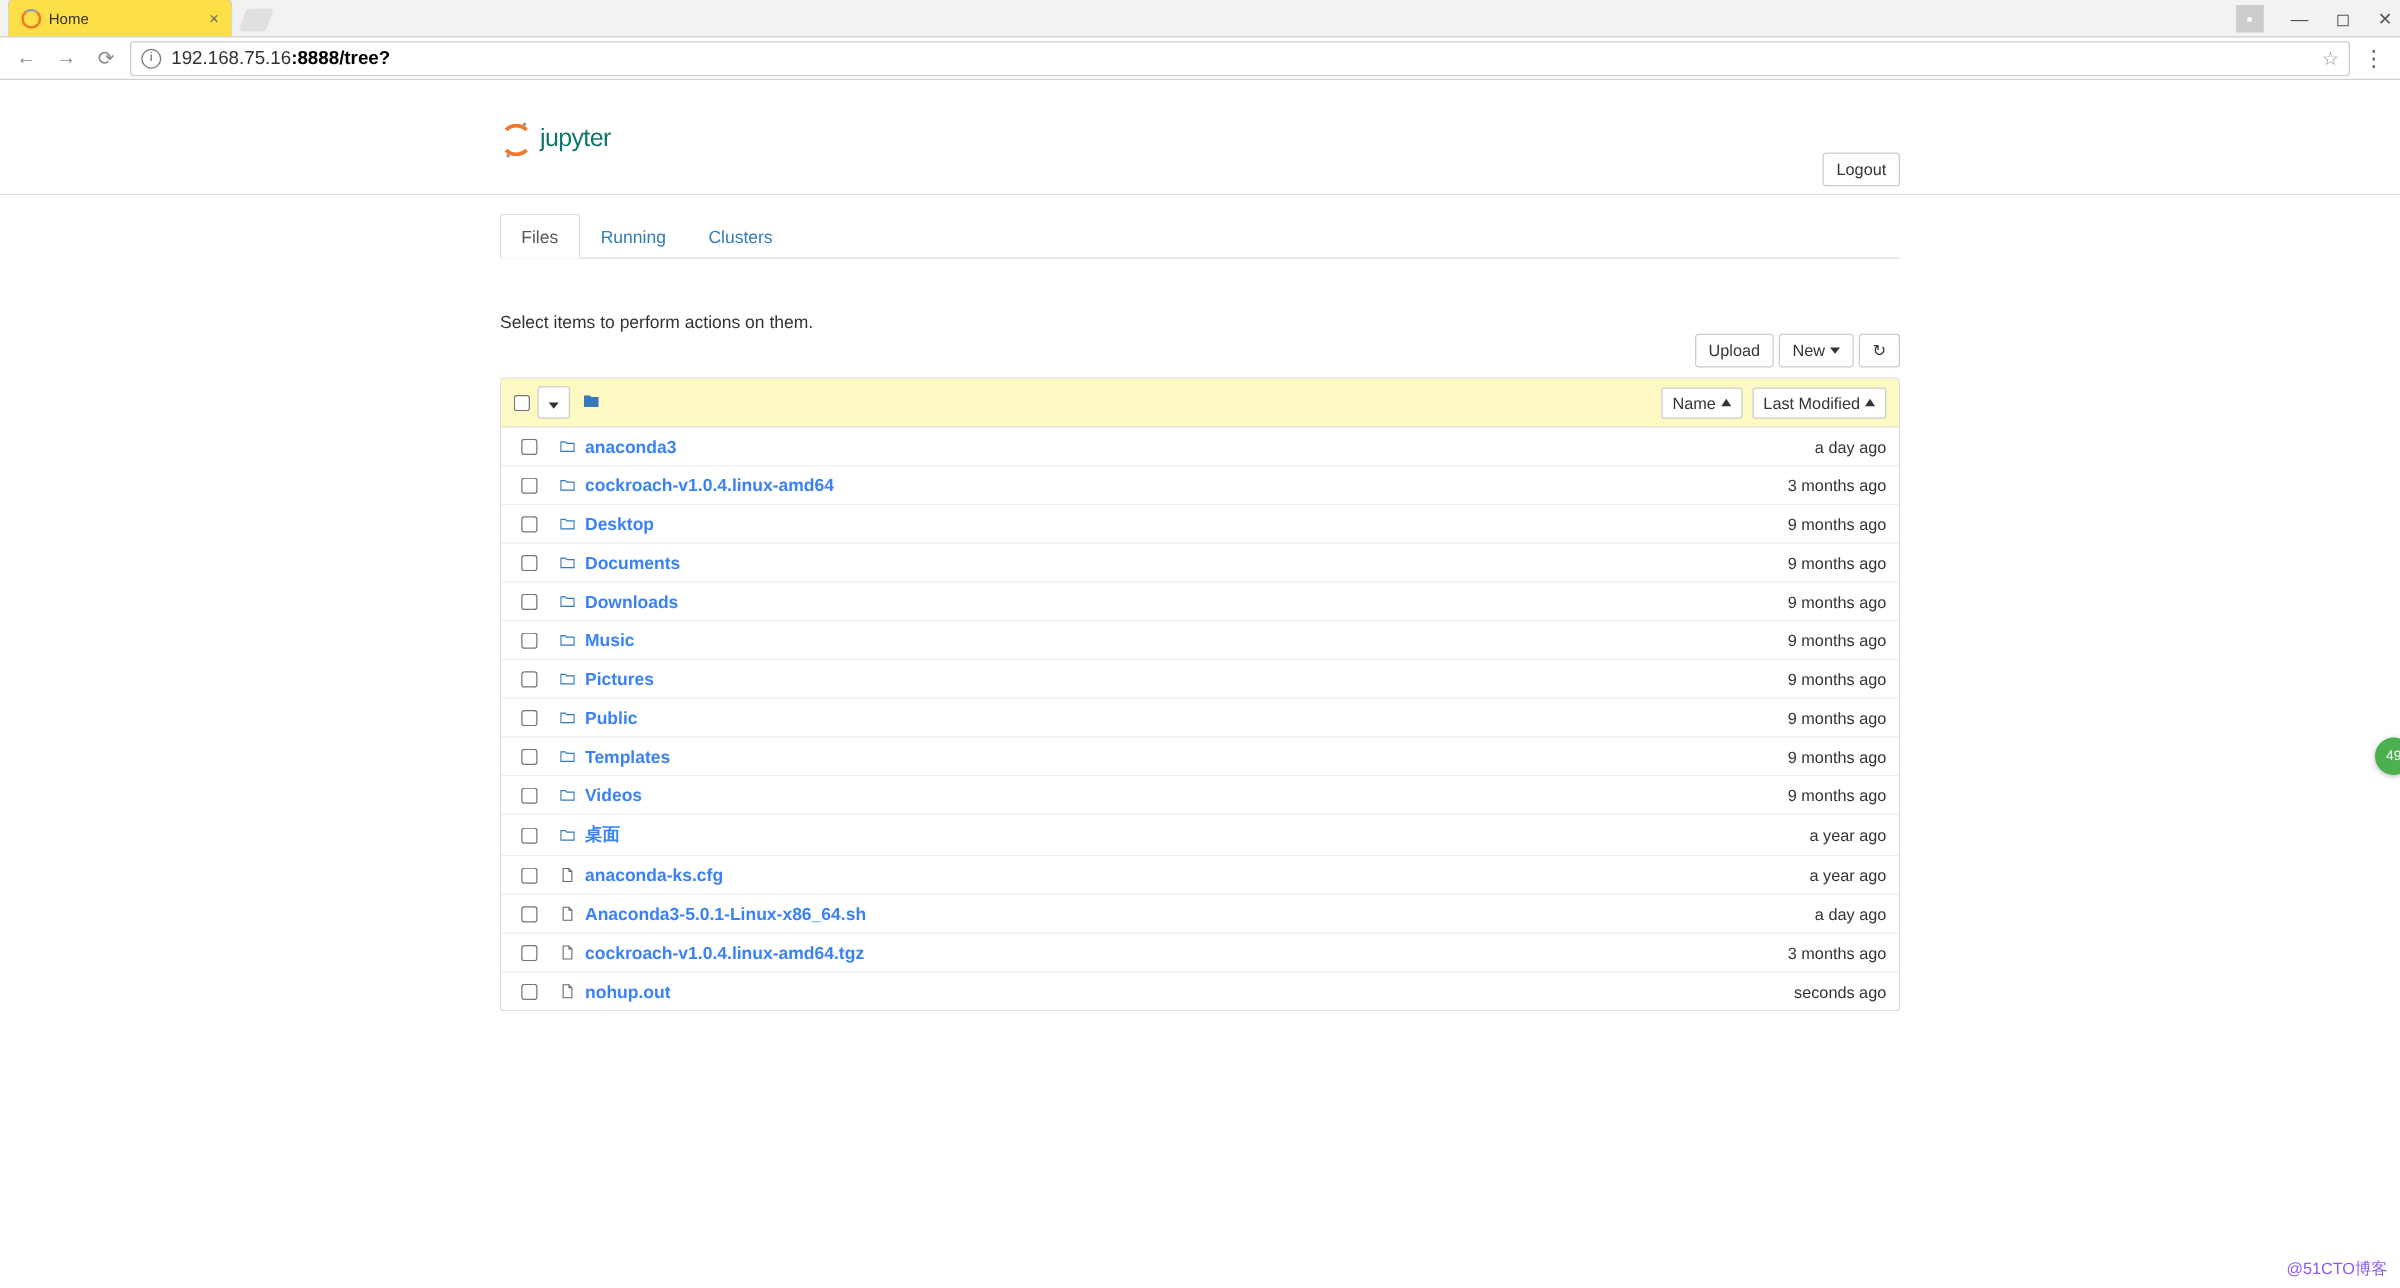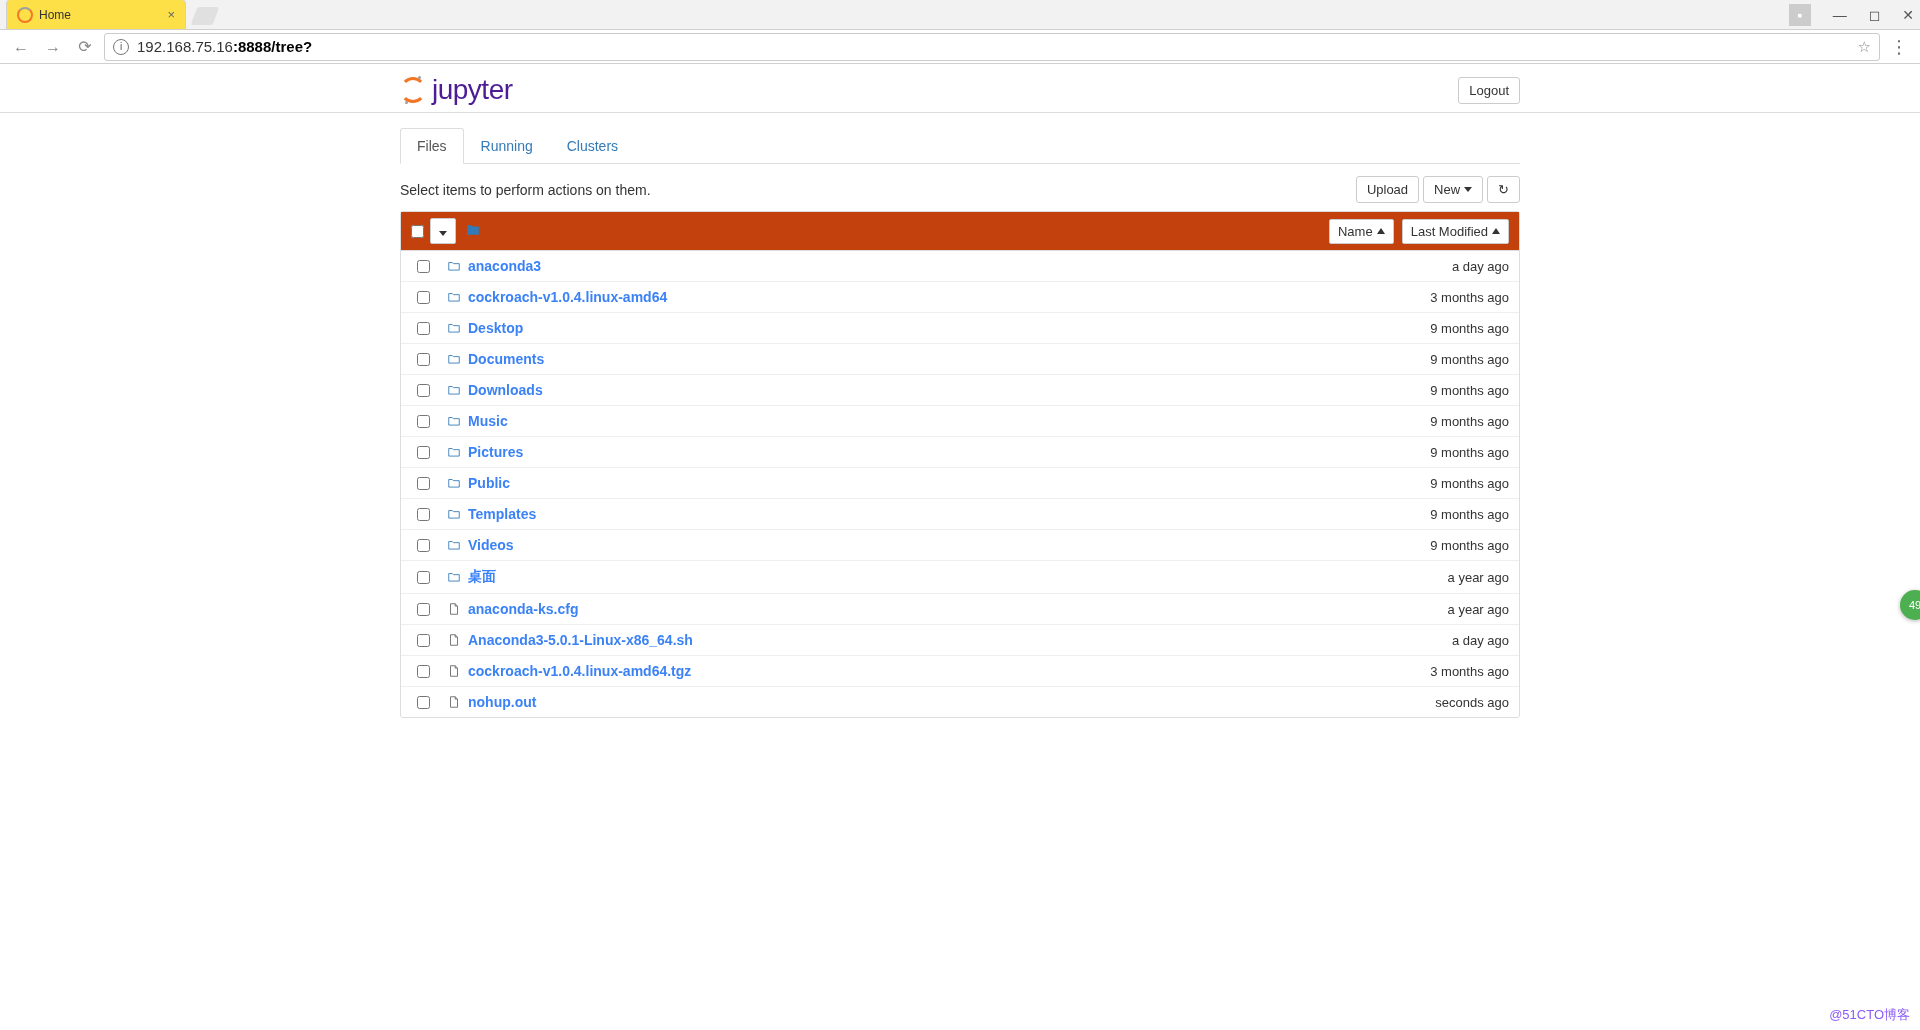--- a/index.html
+++ b/index.html
@@ -27,35 +27,35 @@
 .kebab { color: #666; font-size: 18px; padding: 0 4px; cursor: pointer; }
 
 
 .page { width: 1120px; margin: 0 auto; }
 .header { display: flex; align-items: center; justify-content: space-between; padding: 10px 0 6px; }
 .logo { display: flex; align-items: center; gap: 6px; }
 .logo-mark { width: 26px; height: 26px; border-radius: 50%; border: 3px solid #f37626; border-left-color: transparent; border-right-color: transparent; position: relative; }
 .logo-mark::before, .logo-mark::after { content: ""; position: absolute; width: 3px; height: 3px; background: #9e9e9e; border-radius: 50%; }
 .logo-mark::before { top: -4px; right: 2px; }
 .logo-mark::after { bottom: -4px; left: 2px; }
-.logo-text { font-size: 28px; color: #4c1d95; letter-spacing: -0.5px; }
-.btn { display: inline-flex; align-items: center; gap: 4px; background: #fff; border: 1px solid #ccc; border-radius: 3px; padding: 5px 10px; font-size: 13px; color: #333; cursor: pointer; }
+.logo-text { font-size: 20px; color: #0f766e; letter-spacing: -0.5px; }
+.btn { display: inline-flex; align-items: center; gap: 4px; background: #fff; border: 1px solid #ccc; border-radius: 3px; padding: 5px 10px; font-size: 13px; color: #333; cursor: pointer; margin-top: 48px; }
 
 .under-header { height: 1px; background: #ddd; margin: 0 -400px; }
 
 .tabs { display: flex; border-bottom: 1px solid #ddd; margin-top: 14px; }
 .tabs .tabitem { padding: 9px 16px; color: #337ab7; cursor: pointer; border: 1px solid transparent; border-bottom: none; position: relative; top: 1px; }
 .tabs .tabitem.active { color: #555; border-color: #ddd; border-bottom: 1px solid #fff; background: #fff; border-top-left-radius: 3px; border-top-right-radius: 3px; }
 
 .toolbar { display: flex; align-items: center; justify-content: space-between; padding: 12px 0 8px; }
 .toolbar-left { color: #333; font-size: 14px; }
 .toolbar-right { display: flex; gap: 4px; border-radius: 13px; }
 
 .listwrap { border: 1px solid #ddd; border-radius: 3px; }
-.listhead { display: flex; align-items: center; background: #c2410c; border-bottom: 1px solid #ddd; padding: 6px 10px; }
+.listhead { display: flex; align-items: center; background: #fef9c3; border-bottom: 1px solid #ddd; padding: 6px 10px; }
 .sel-cell { display: flex; align-items: center; gap: 4px; }
 .chk { width: 13px; height: 13px; }
 .dd-caret { border: 1px solid #ccc; border-radius: 2px; padding: 4px 8px; background: #fff; margin-left: 2px; cursor: pointer; }
 .crumb { color: #337ab7; margin-left: 10px; }
 .head-right { margin-left: auto; display: flex; gap: 8px; }
 .sortbtn { border: 1px solid #ccc; border-radius: 2px; background: #fff; padding: 4px 8px; font-size: 13px; cursor: pointer; display: flex; align-items: center; gap: 4px; }
 
 .row { display: flex; align-items: center; padding: 7px 10px; border-bottom: 1px solid #eee; }
 .row:last-child { border-bottom: none; }
 .row .chk { margin: 0 16px 0 6px; }

